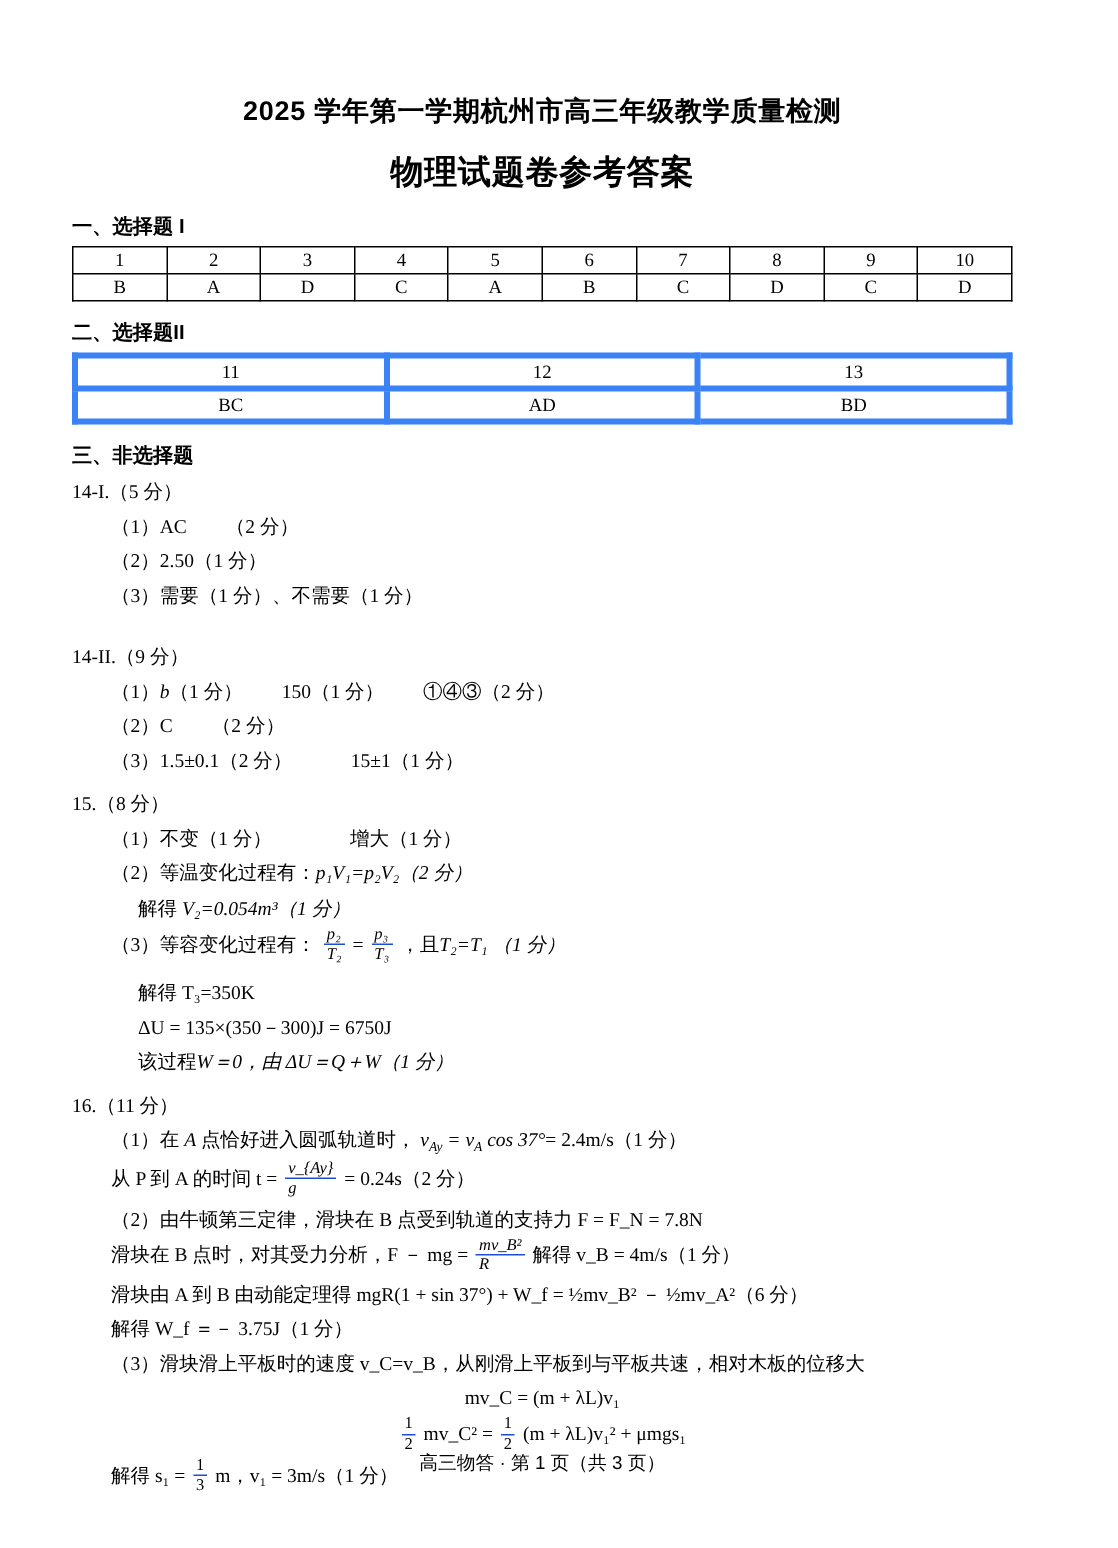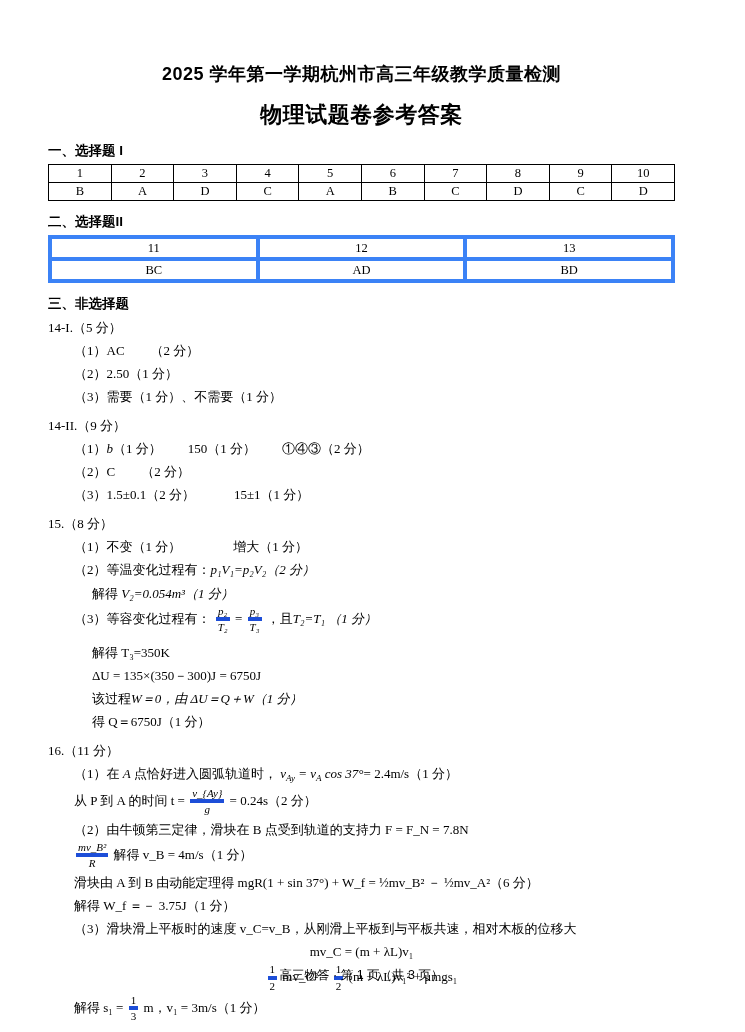--- a/index.html
+++ b/index.html
@@ -77,29 +77,28 @@
     margin-top:2px;
   }
   .ind1{ margin-left:26px; }
   .ind2{ margin-left:44px; }
   .ctr{ text-align:center; }
   i.v{ font-family:"Liberation Serif", serif; font-style:italic; }
   .sub{ font-size:9px; vertical-align:-3px;text-align:center; }
   .frac{
     display:inline-block;
     vertical-align:middle;
-    text-align:center;
     font-size:11px;
     line-height:1.12;
     margin:0 2px;
     position:relative;
     top:-1px;
   }
   .frac .num{ display:block; padding:0 2px; }
-  .frac .den{ display:block; border-top:4px solid #1d4ed8; padding:0 2px; }
+  .frac .den{ display:block; border-top:1px solid #1d4ed8; padding:0 2px; }
   .footer{
     position:absolute;
     bottom:48px;
     left:0;right:0;
     text-align:center;
     font-size:12.5px;
     font-family:"Liberation Sans", sans-serif;
   }
 </style>
 </head>
@@ -158,21 +157,21 @@
     </tbody>
       </table>
 
     <div class="sec-head">三、非选择题</div>
 
     <div class="ln">14-I.（5 分）</div>
     <div class="ln ind1">（1）AC　　（2 分）</div>
     <div class="ln ind1">（2）2.50（1 分）</div>
     <div class="ln ind1">（3）需要（1 分）、不需要（1 分）</div>
 
-    <div class="ln" style="margin-top:8px;">14-II.（9 分）</div>
+    <div class="ln" style="margin-top:20px;">14-II.（9 分）</div>
     <div class="ln ind1">
       <span>（1）</span><i class="v">b</i><span>（1 分）　　150（1 分）　　</span><span>①④③（2 分）</span>
     </div>
     <div class="ln ind1">（2）C　　（2 分）</div>
     <div class="ln ind1">（3）1.5±0.1（2 分）　　　15±1（1 分）</div>
 
     <div class="ln" style="margin-top:8px;">15.（8 分）</div>
     <div class="ln ind1">（1）不变（1 分）　　　　增大（1 分）</div>
     <div class="ln ind1">
       <span>（2）等温变化过程有：</span><i class="v">p₁V₁=p₂V₂（2 分）</i>
@@ -191,37 +190,37 @@
         <span class="num"><i class="v">p₃</i></span>
         <span class="den"><i class="v">T₃</i></span>
       </span>
       <span>，且</span><i class="v">T₂=T₁ （1 分）</i>
     </div>
     <div class="ln ind2" style="margin-top:8px;">解得 T₃=350K</div>
     <div class="ln ind2">ΔU = 135×(350－300)J = 6750J</div>
     <div class="ln ind2">
       <span>该过程</span><i class="v">W＝0，由 ΔU＝Q＋W（1 分）</i>
     </div>
-    <div class="ln ind2">得 Q＝6750J（1 分）</div>
 
     <div class="ln" style="margin-top:8px;">16.（11 分）</div>
     <div class="ln ind1">
       <span>（1）在</span> <i class="v">A</i> <span>点恰好进入圆弧轨道时，</span>
       <i class="v">v<span class="sub">Ay</span> = v<span class="sub">A</span> cos 37°</i><span>= 2.4m/s（1 分）</span>
     </div>
     <div class="ln ind1">
       <span>从 P 到 A 的时间 t = </span>
       <span class="frac">
         <span class="num"><i class="v">v_{Ay}</i></span>
         <span class="den"><i class="v">g</i></span>
       </span>
       <span>= 0.24s（2 分）</span>
     </div>
     <div class="ln ind1">（2）由牛顿第三定律，滑块在 B 点受到轨道的支持力 F = F_N = 7.8N</div>
     <div class="ln ind1">
+      <span>滑块在 B 点时，对其受力分析，F － mg = </span>
       <span class="frac">
         <span class="num"><i class="v">mv_B²</i></span>
         <span class="den"><i class="v">R</i></span>
       </span>
       <span>解得 v_B = 4m/s（1 分）</span>
     </div>
     <div class="ln ind1">滑块由 A 到 B 由动能定理得 mgR(1 + sin 37°) + W_f = ½mv_B² － ½mv_A²（6 分）</div>
     <div class="ln ind1">解得 W_f ＝－ 3.75J（1 分）</div>
     <div class="ln ind1">（3）滑块滑上平板时的速度 v_C=v_B，从刚滑上平板到与平板共速，相对木板的位移大</div>
     <div class="ln ctr">mv_C = (m + λL)v₁</div>

